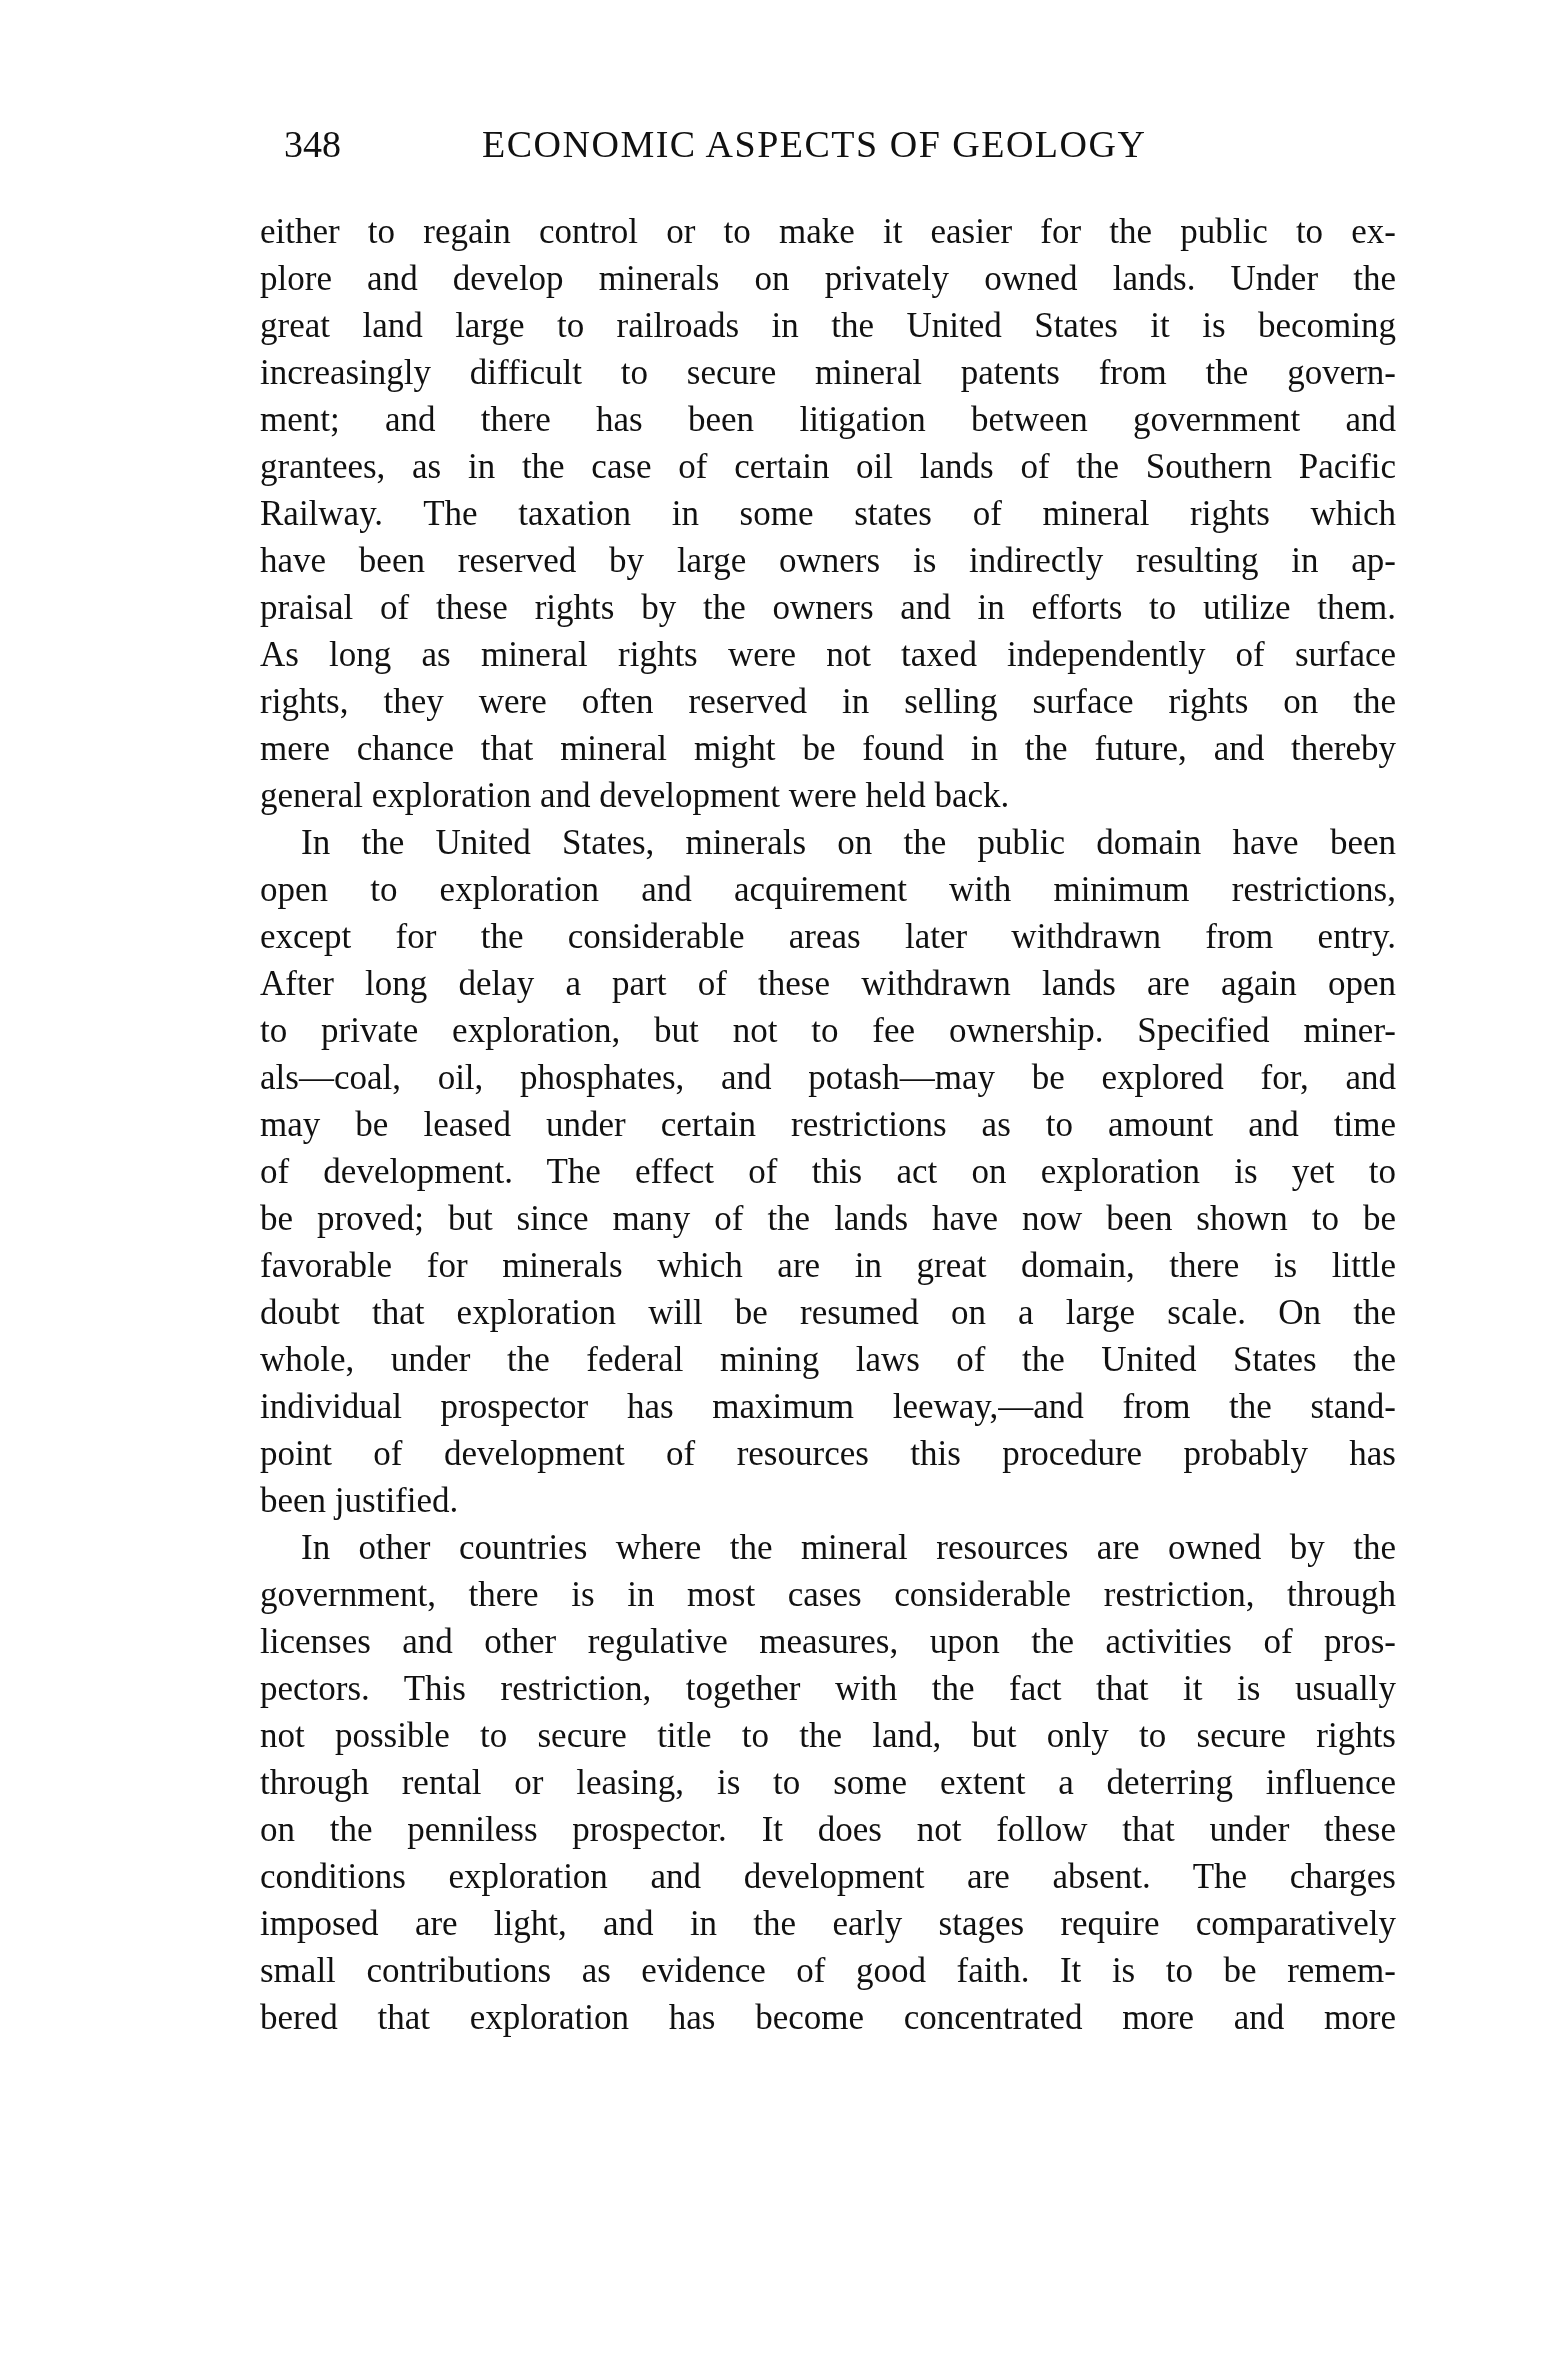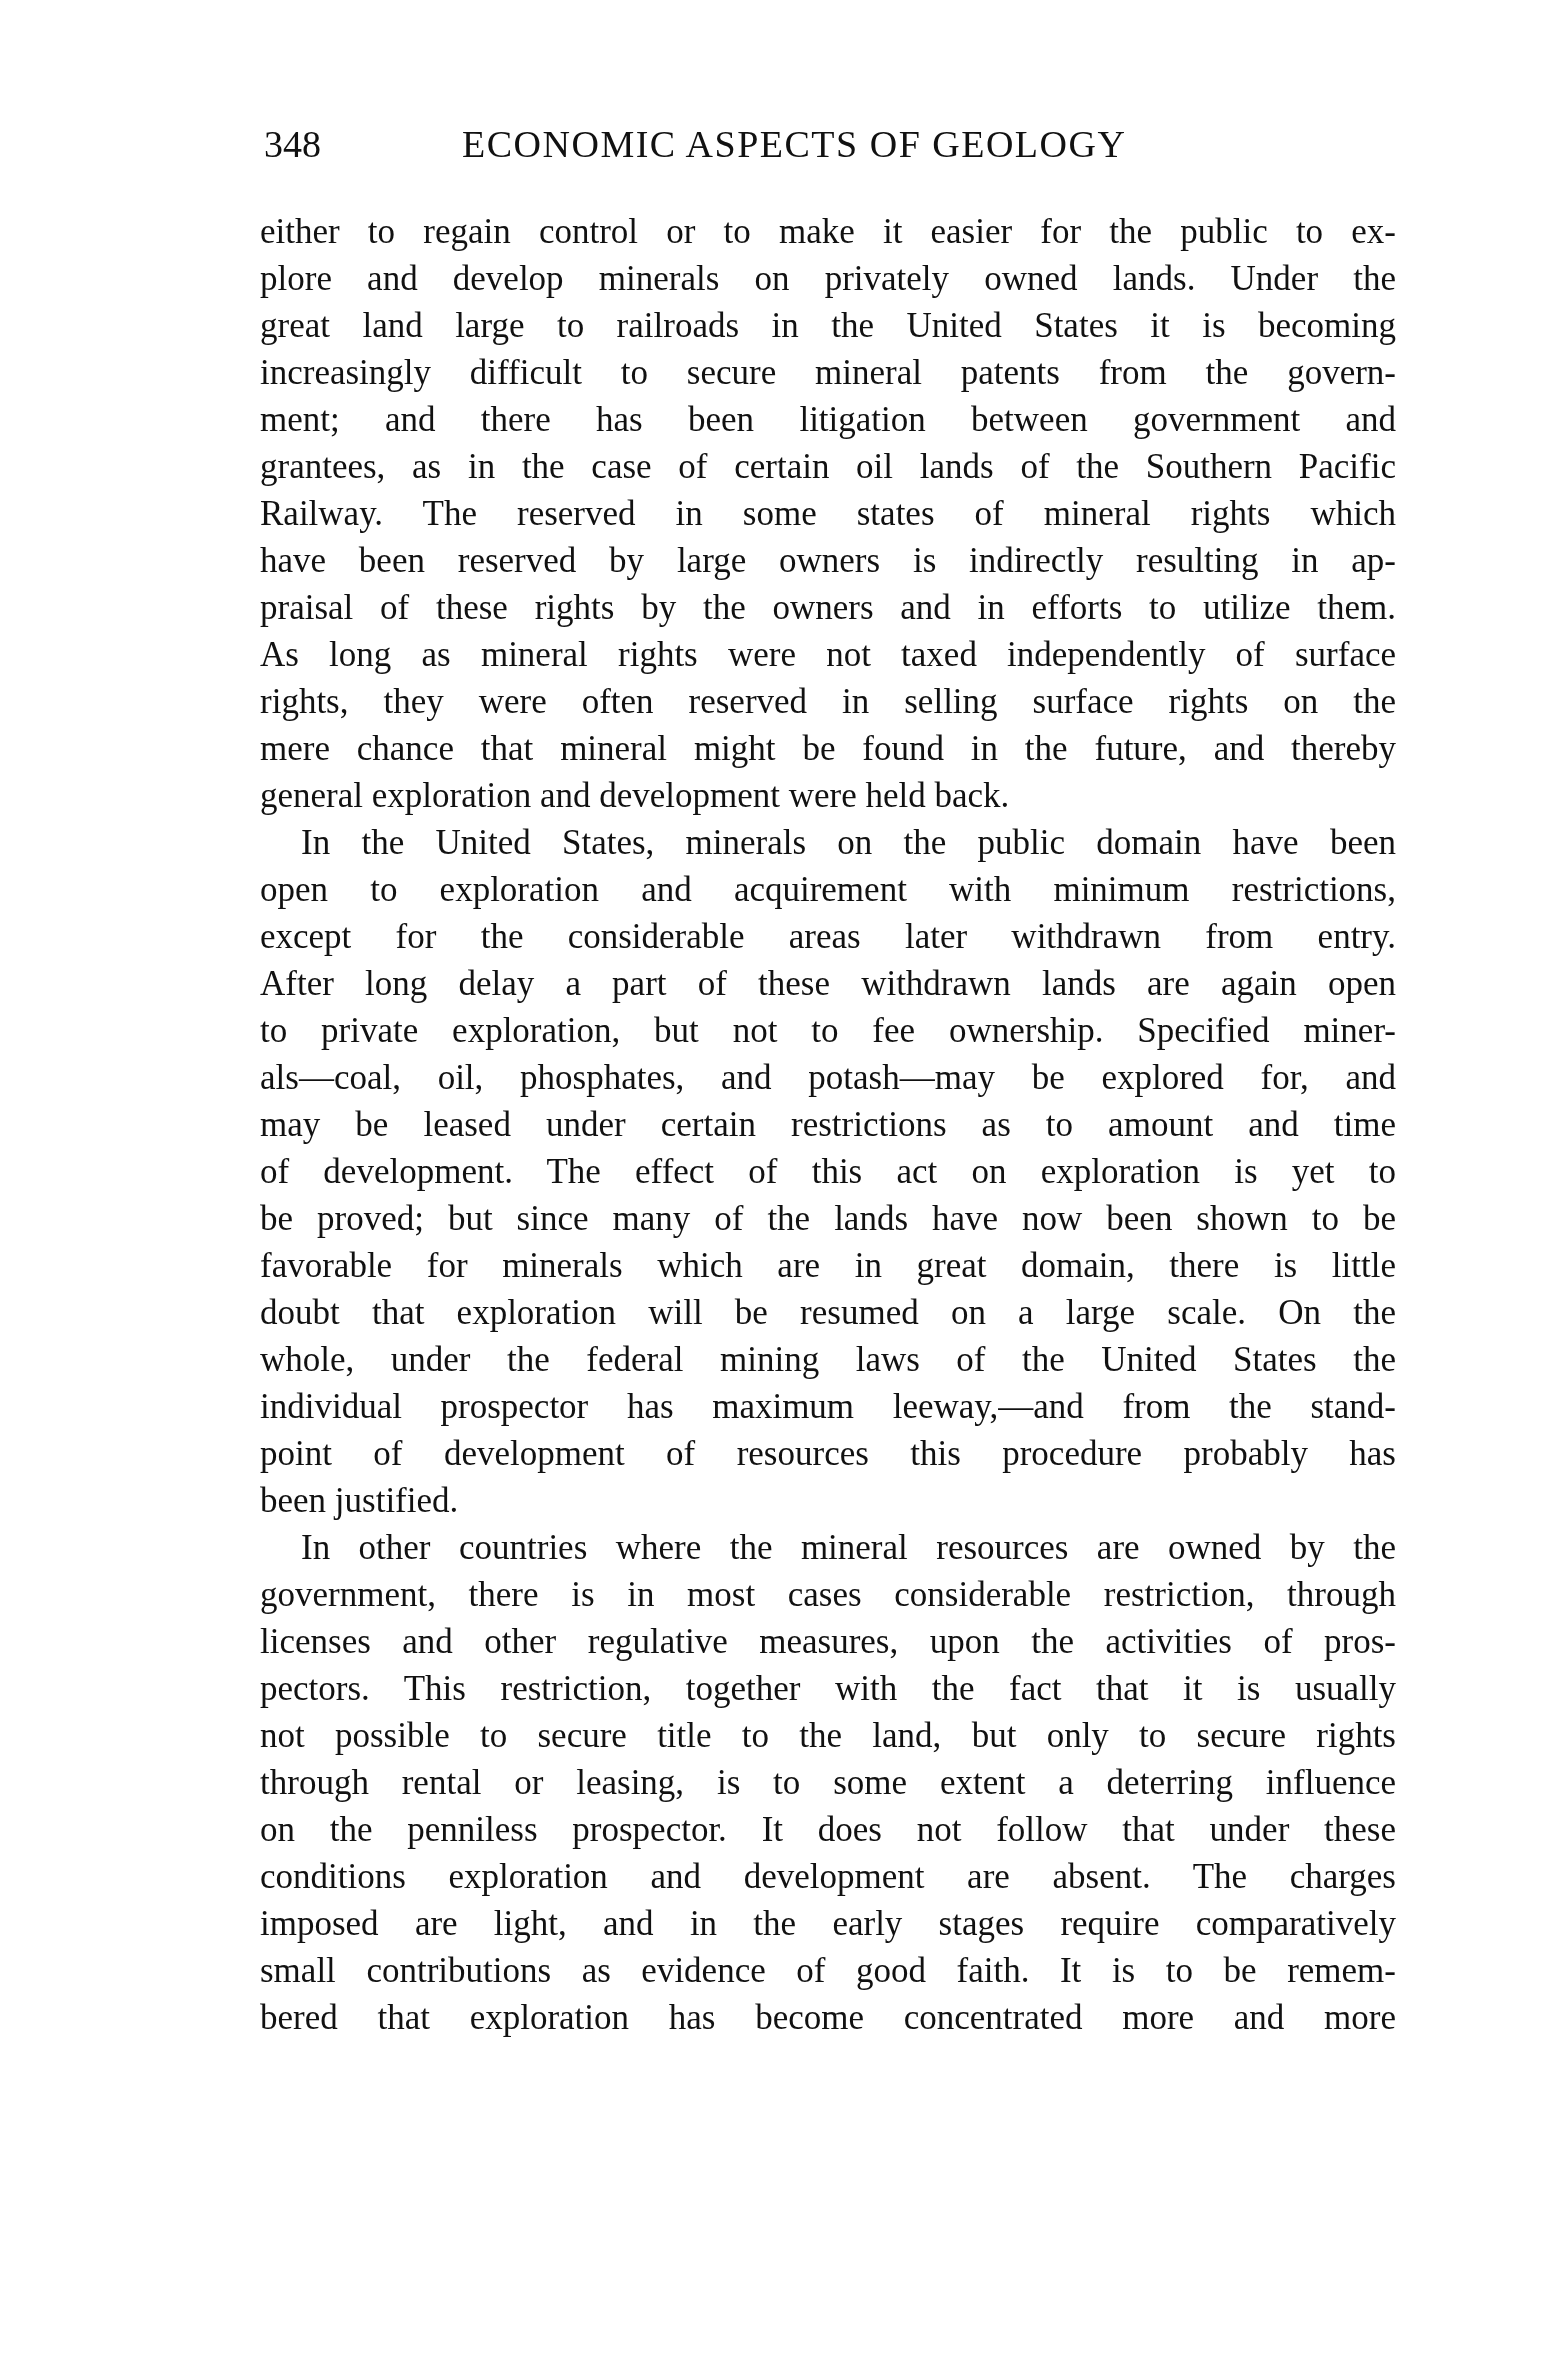--- a/index.html
+++ b/index.html
@@ -1,19 +1,19 @@
 <!DOCTYPE html>
 <html><head>
 <meta charset="utf-8">
 <style>
   html, body { margin: 0; padding: 0; background: #ffffff; }
   body { width: 1555px; height: 2377px; position: relative; overflow: hidden; }
   .page { position: absolute; left: 0; top: 0; width: 1555px; height: 2377px; background: #ffffff; }
   .running-head {
-    position: absolute; left: 264px; top: 122px; width: 956px; height: 46px;
+    position: absolute; left: 284px; top: 122px; width: 956px; height: 46px;
     font-family: "Liberation Serif", "DejaVu Serif", serif; font-size: 38px; color: #111;
     white-space: nowrap;
   }
   .page-number { position: absolute; left: 0; top: 0; }
   .running-title { position: absolute; left: 198px; top: 0; letter-spacing: 1.5px; }
   .body-text {
     position: absolute; left: 260px; top: 208px; width: 1136px;
     font-family: "Liberation Serif", "DejaVu Serif", serif; font-size: 35px; color: #111;
   }
   .line {
@@ -34,21 +34,21 @@
   </div>
 
   <div class="body-text">
 
     <span class="line">either to regain control or to make it easier for the public to ex-</span>
     <span class="line">plore and develop minerals on privately owned lands.  Under the</span>
     <span class="line">great land large to railroads in the United States it is becoming</span>
     <span class="line">increasingly difficult to secure mineral patents from the govern-</span>
     <span class="line">ment; and there has been litigation between government and</span>
     <span class="line">grantees, as in the case of certain oil lands of the Southern Pacific</span>
-    <span class="line">Railway.  The reserved in some states of mineral rights which</span>
+    <span class="line">Railway.  The taxation in some states of mineral rights which</span>
     <span class="line">have been reserved by large owners is indirectly resulting in ap-</span>
     <span class="line">praisal of these rights by the owners and in efforts to utilize them.</span>
     <span class="line">As long as mineral rights were not taxed independently of surface</span>
     <span class="line">rights, they were often reserved in selling surface rights on the</span>
     <span class="line">mere chance that mineral might be found in the future, and thereby</span>
     <span class="line last">general exploration and development were held back.</span>
 
     <span class="line indent">In the United States, minerals on the public domain have been</span>
     <span class="line">open to exploration and acquirement with minimum restrictions,</span>
     <span class="line">except for the considerable areas later withdrawn from entry.</span>

